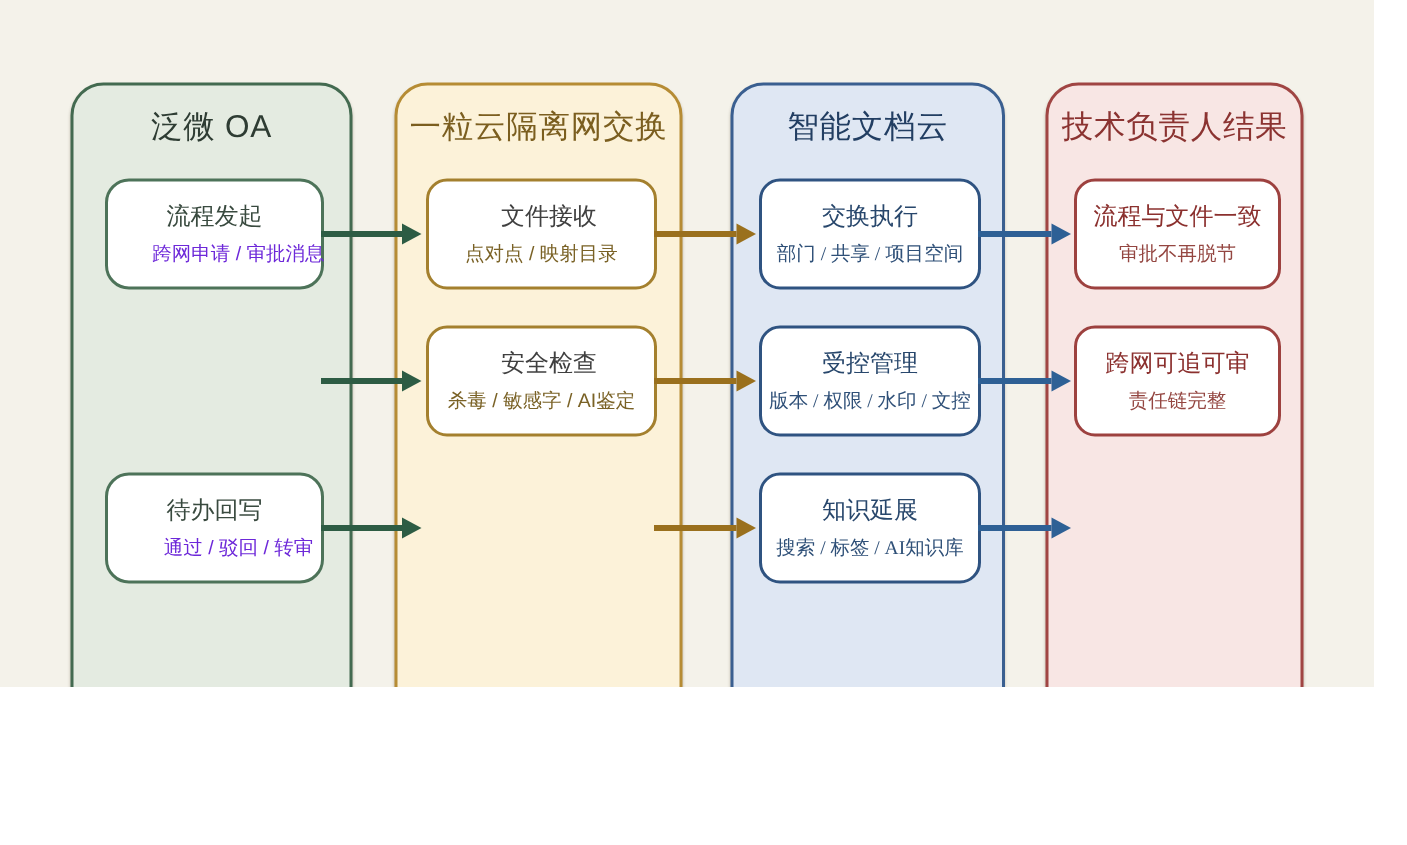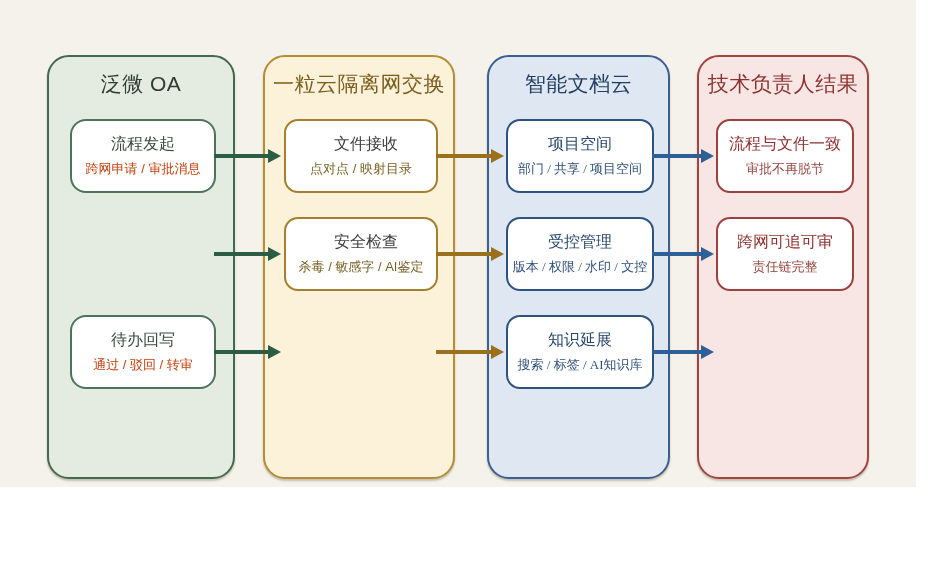--- a/index.html
+++ b/index.html
@@ -1,17 +1,17 @@
 <!DOCTYPE html>
 <html><head>
 <meta charset="utf-8">
 <style>
   html,body{margin:0;padding:0;background:#ffffff;}
   body{font-family:"Liberation Sans","DejaVu Sans",sans-serif;}
-  .canvas{position:relative;width:938px;height:563px;background:#ffffff;overflow:hidden;}
+  .canvas{position:relative;width:938px;height:458px;background:#ffffff;overflow:hidden;}
   .band{position:absolute;left:0;top:0;width:916px;height:487px;background:#f4f2ea;}
 
   
   .col{position:absolute;top:55px;height:424px;box-sizing:border-box;
        border:2.5px solid;border-radius:22px;
        box-shadow:0 2px 2px rgba(80,66,40,.28);}
   .c0{left:47px;width:188px;background:#e4ebe1;border-color:#436a50;}
   .c1{left:263px;width:192px;background:#fcf2d9;border-color:#b68c34;}
   .c2{left:487px;width:183px;background:#dfe7f3;border-color:#3a5f90;padding-left:14px;}
   .c3{left:697px;width:172px;background:#f8e6e4;border-color:#a04543;}
@@ -29,21 +29,21 @@
         display:flex;flex-direction:column;align-items:center;justify-content:center;
         gap:5px;text-align:center;}
   .b0{top:62px;}.b1{top:160px;}.b2{top:258px;}
   .c0 .node{left:21px;width:146px;border-color:#4d7359;border-radius:16px;}
   .c1 .node{left:19px;width:154px;border-color:#a4802e;}
   .c2 .node{left:17px;width:148px;border-color:#2f5381;}
   .c3 .node{left:17px;width:138px;border-color:#9d413f;}
 
   .node-title{font-size:16px;font-weight:500;white-space:nowrap;}
   .node-sub{font-size:13px;white-space:nowrap;}
-  .c0 .node-title{color:#394a3f;}  .c0 .node-sub{color:#c2410c;}
+  .c0 .node-title{color:#394a3f;}  .c0 .node-sub{color:#6d28d9;padding-left:32px;}
   .c1 .node-title{color:#404040;margin-left:10px;}  .c1 .node-sub{color:#7a6226;}
   .c2 .node-title{color:#28476c;}  .c2 .node-sub{color:#2f5078;font-family:Liberation Serif, serif;}
   .c3 .node-title{color:#8b302e;}  .c3 .node-sub{color:#944641;}
 
   
   .arrow{position:absolute;height:14px;display:flex;align-items:center;z-index:5;}
   .r0{top:149px;}.r1{top:247px;}.r2{top:345px;}
   .ag{left:214px;width:67px;--ac:#2d5c44;}
   .ao{left:436px;width:68px;--ac:#9a701d;}
   .ab{left:652px;width:62px;--ac:#2e6095;}
@@ -78,21 +78,21 @@
     </div>
     <div class="node b1">
       <div class="node-title">安全检查</div>
       <div class="node-sub">杀毒 / 敏感字 / AI鉴定</div>
     </div>
   </section>
 
   <section class="col c2">
     <h2 class="col-title">智能文档云</h2>
     <div class="node b0">
-      <div class="node-title">项目空间</div>
+      <div class="node-title">交换执行</div>
       <div class="node-sub">部门 / 共享 / 项目空间</div>
     </div>
     <div class="node b1">
       <div class="node-title">受控管理</div>
       <div class="node-sub">版本 / 权限 / 水印 / 文控</div>
     </div>
     <div class="node b2">
       <div class="node-title">知识延展</div>
       <div class="node-sub">搜索 / 标签 / AI知识库</div>
     </div>

